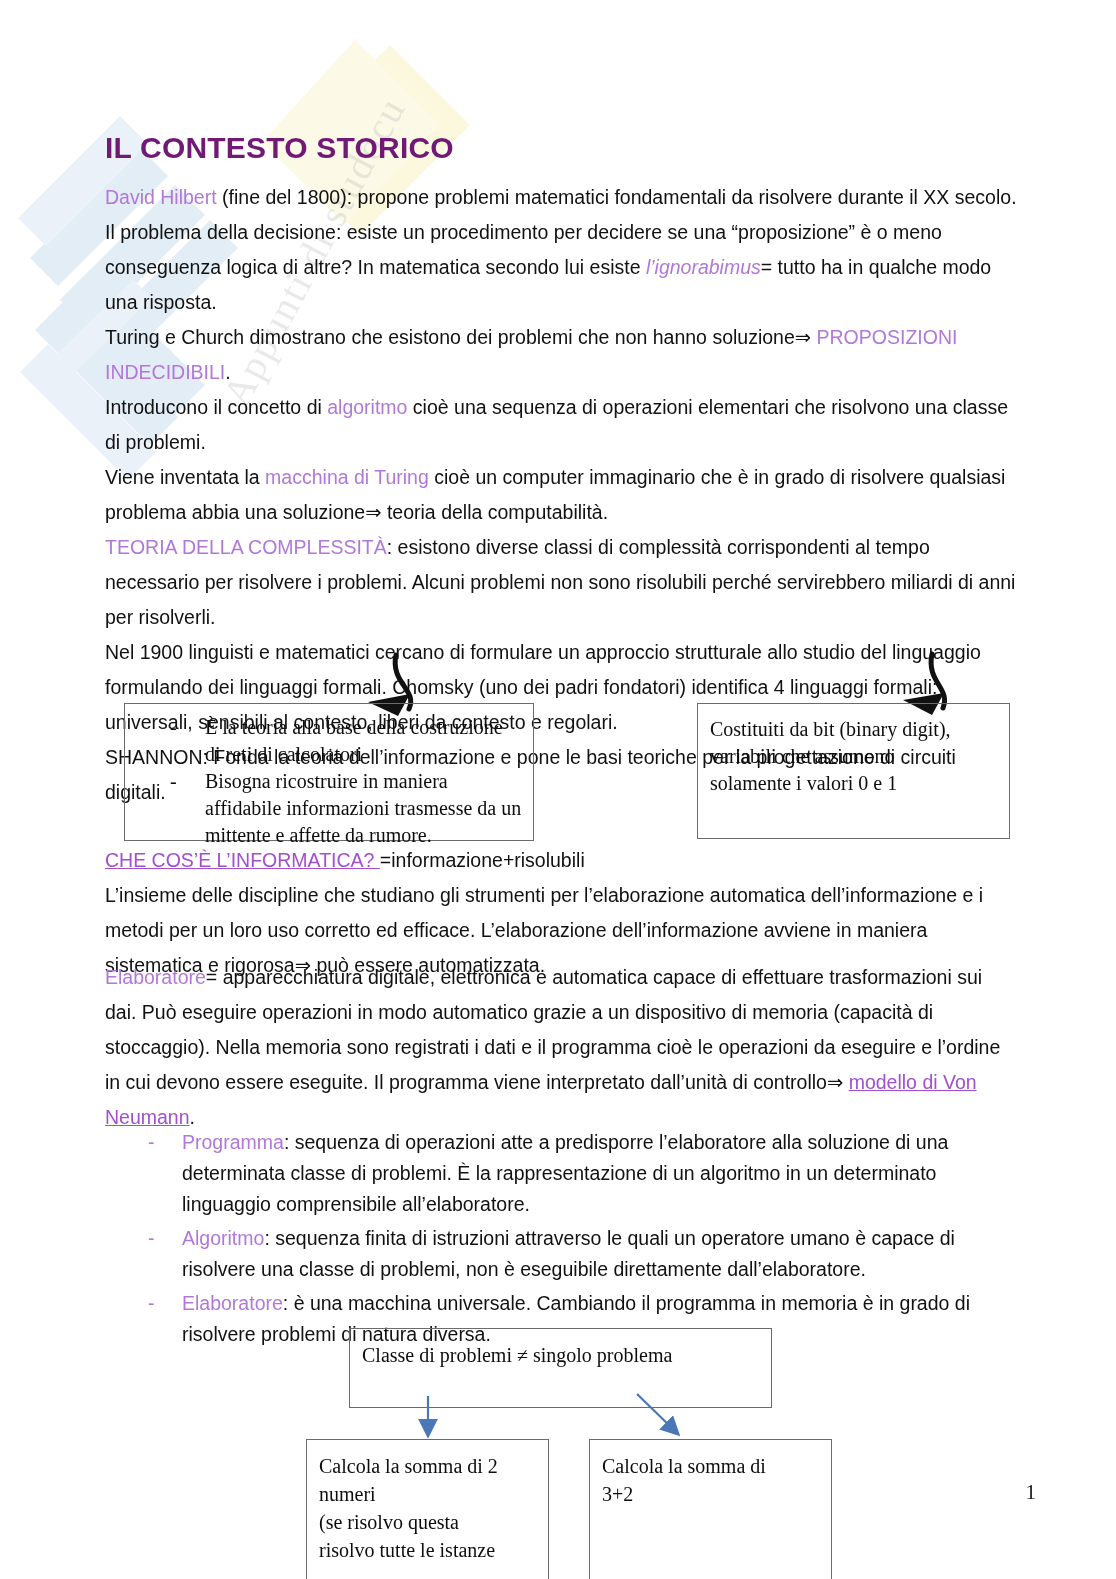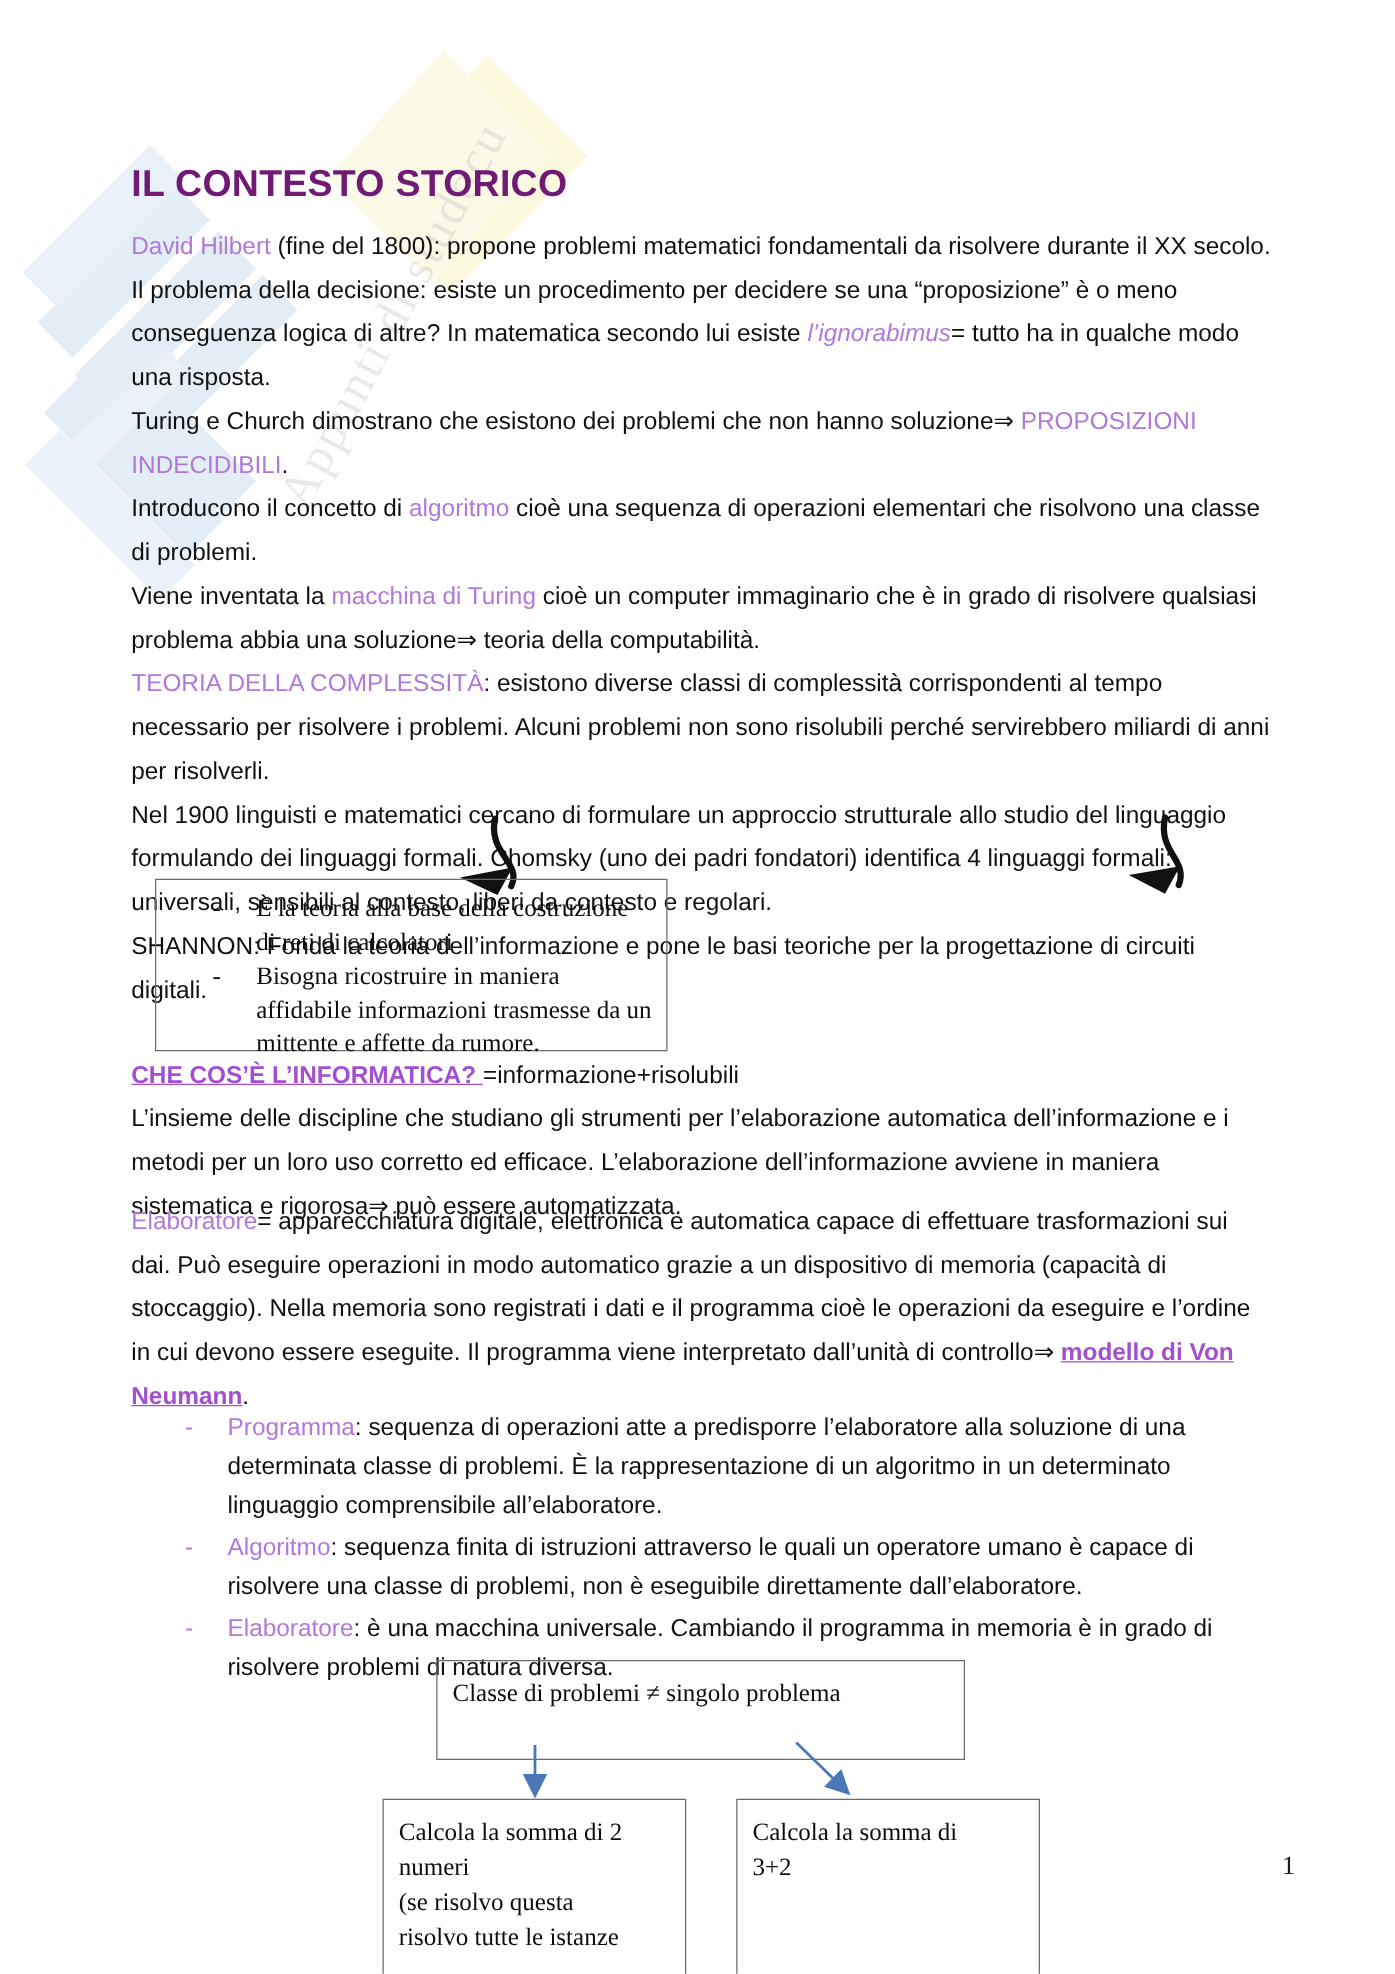--- a/index.html
+++ b/index.html
@@ -33,21 +33,21 @@
     font-size:19.5px;line-height:35px;color:#111111;
     text-align:left;
   }
   .p1{top:180px;}
   .p2{top:843px;}
   .p3{top:960px;}
 
   .hl{color:#B178D8;margin-top:24px;}
 
   .sect-underline{
-    color:#A24FD0;text-decoration:underline;font-weight:bold;
+    color:#A24FD0;text-decoration:underline;
   }
   .sect-bold{
     position:absolute;left:105px;top:1100px;
     font-size:19.5px;font-weight:bold;color:#A24FD0;line-height:30px;
   }
 
   
   .bullets{
     position:absolute;left:140px;top:1127px;width:880px;
     font-size:19.5px;line-height:31px;color:#111111;
@@ -151,20 +151,25 @@
         <span class="dash">-</span>
         <span>È la teoria alla base della costruzione di reti di calcolatori</span>
       </li>
       <li>
         <span class="dash">-</span>
         <span>Bisogna ricostruire in maniera affidabile informazioni trasmesse da un mittente e affette da rumore.</span>
       </li>
     </ul>
   </div>
 
+  <div class="sbox" id="box-bit">
+    <div>Costituiti da bit (binary digit),</div>
+    <div>variabili che assumono</div>
+    <div>solamente i valori 0 e 1</div>
+  </div>
 
   <div class="body-block p2">
     <span class="sect-underline">CHE COS’È L’INFORMATICA? </span><span>=informazione+risolubili</span><br>
     <span>L’insieme delle discipline che studiano gli strumenti per l’elaborazione automatica dell’informazione e i metodi per un loro uso corretto ed efficace. L’elaborazione dell’informazione avviene in maniera sistematica e rigorosa⇒ può essere automatizzata.</span>
   </div>
 
   <div class="body-block p3">
     <span class="hl">Elaboratore</span><span>= apparecchiatura digitale, elettronica e automatica capace di effettuare trasformazioni sui dai. Può eseguire operazioni in modo automatico grazie a un dispositivo di memoria (capacità di stoccaggio). Nella memoria sono registrati i dati e il programma cioè le operazioni da eseguire e l’ordine in cui devono essere eseguite. Il programma viene interpretato dall’unità di controllo⇒ </span><span class="sect-underline">modello di Von Neumann</span><span>.</span>
   </div>
 

